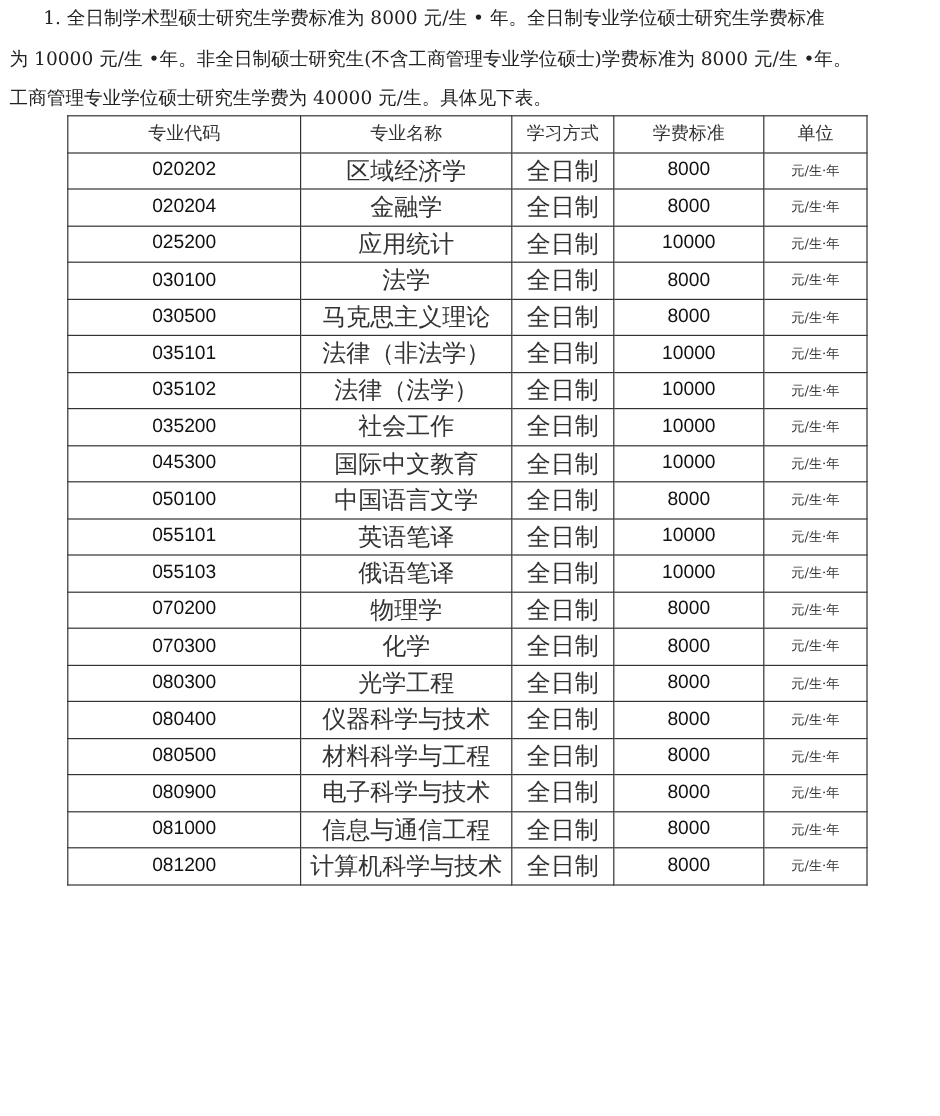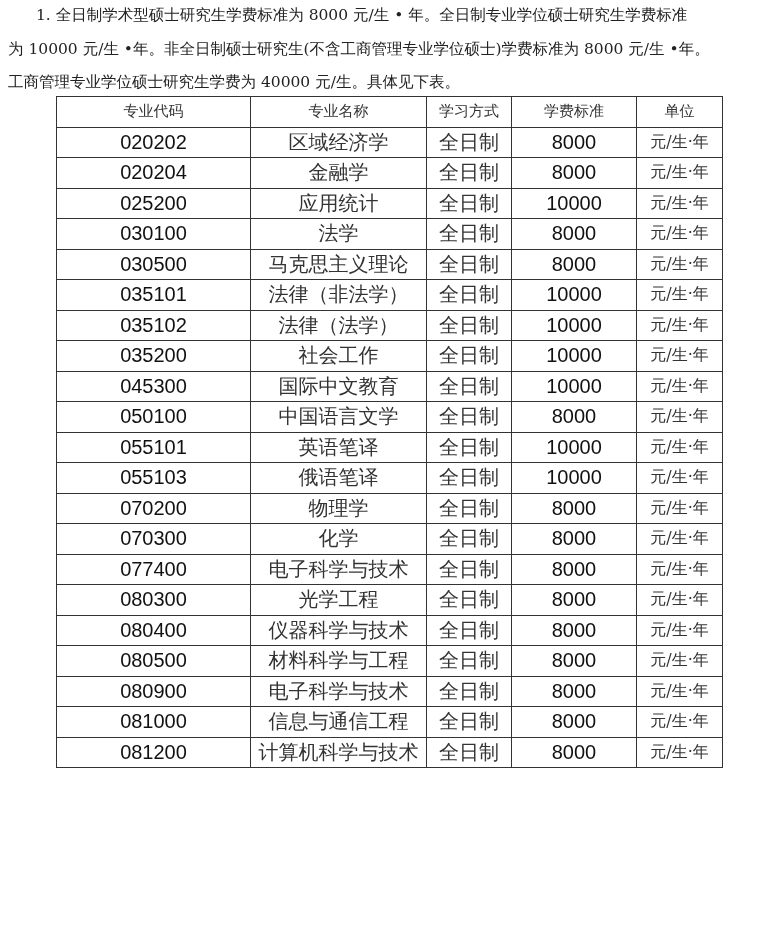--- a/index.html
+++ b/index.html
@@ -2,23 +2,23 @@
 <html><head>
 <meta charset="utf-8">
 <style>
   html, body { margin:0; padding:0; background:#fff; }
   body { width:783px; height:930px; overflow:hidden; position:relative; color:#1a1a1a; }
   .para { position:absolute; left:0; top:0; width:783px; font-family:"DejaVu Serif","Liberation Serif",serif; font-size:15.5px; color:#222; }
   .line { position:absolute; white-space:nowrap; height:22px; line-height:22px; }
   table { position:absolute; left:56px; top:96px; border-collapse:collapse; table-layout:fixed; }
   td, th { border:1.2px solid #333; text-align:center; padding:0; height:29.5px; font-weight:normal; }
   th { font-family:"DejaVu Serif","Liberation Serif",serif; font-size:15px; color:#333; }
-  td.code, td.fee { font-family:"Liberation Sans","DejaVu Sans",sans-serif; font-size:20px; color:#111; }
+  td.code, td.fee { font-family:"Liberation Sans","DejaVu Sans",sans-serif; font-size:16px; color:#111; }
   td.name, td.mode { font-family:"DejaVu Serif","Liberation Serif",serif; font-size:20px; color:#333; }
-  td.unit { font-family:"DejaVu Serif","Liberation Serif",serif; font-size:16px; color:#333; }
+  td.unit { font-family:"DejaVu Serif","Liberation Serif",serif; font-size:11px; color:#333; }
 </style>
 </head>
 <body>
 
 <div class="para">
   <div class="line" style="left:36px;top:4px;">1. 全日制学术型硕士研究生学费标准为 8000 元/生 • 年。全日制专业学位硕士研究生学费标准</div>
   <div class="line" style="left:8px;top:38px;">为 10000 元/生 •年。非全日制硕士研究生(不含工商管理专业学位硕士)学费标准为 8000 元/生 •年。</div>
   <div class="line" style="left:8px;top:71px;">工商管理专业学位硕士研究生学费为 40000 元/生。具体见下表。</div>
 </div>
 
@@ -132,27 +132,20 @@
         <td class="unit">元/生·年</td>
       </tr>
       <tr>
         <td class="code">070300</td>
         <td class="name">化学</td>
         <td class="mode">全日制</td>
         <td class="fee">8000</td>
         <td class="unit">元/生·年</td>
       </tr>
       <tr>
-        <td class="code">077400</td>
-        <td class="name">电子科学与技术</td>
-        <td class="mode">全日制</td>
-        <td class="fee">8000</td>
-        <td class="unit">元/生·年</td>
-      </tr>
-      <tr>
         <td class="code">080300</td>
         <td class="name">光学工程</td>
         <td class="mode">全日制</td>
         <td class="fee">8000</td>
         <td class="unit">元/生·年</td>
       </tr>
       <tr>
         <td class="code">080400</td>
         <td class="name">仪器科学与技术</td>
         <td class="mode">全日制</td>

